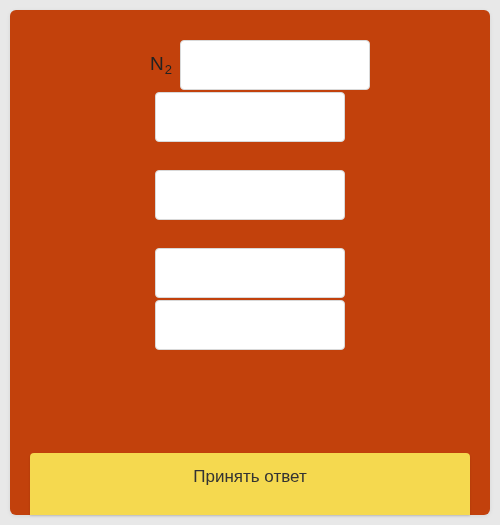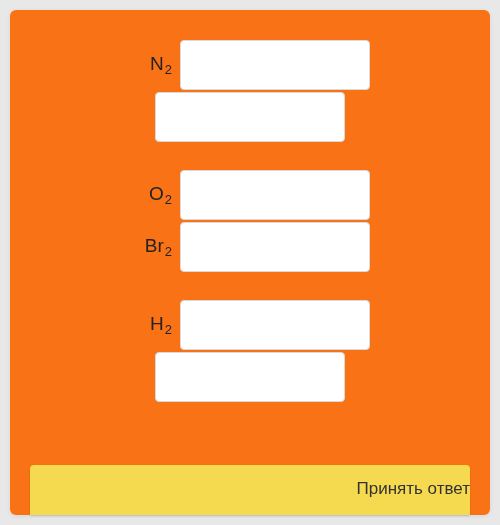--- a/index.html
+++ b/index.html
@@ -5,21 +5,21 @@
   * { box-sizing: border-box; margin: 0; padding: 0; }
   body {
     background: #e8e8e8;
     font-family: Arial, Helvetica, sans-serif;
     display: flex;
     justify-content: center;
     padding: 10px;
   }
   .page {
     width: 480px;
-    background: #f97316;
+    background: #c2410c;
     border-radius: 6px;
     padding: 30px 20px 0 20px;
     min-height: 505px;
     position: relative;
     box-shadow: 0 1px 4px rgba(0,0,0,0.08);
   }
   .group {
     margin-bottom: 28px;
   }
   .row {
@@ -49,31 +49,31 @@
     background: #fff;
     font-size: 16px;
     padding: 0 10px;
     outline: none;
   }
   .submit {
     position: absolute;
     left: 20px;
     right: 20px;
     bottom: 0;
-    height: 50px;
+    height: 62px;
     background: #f5d94f;
     border: none;
     border-radius: 4px 4px 0 0;
     font-size: 17px;
     color: #333;
     cursor: pointer;
     box-shadow: 0 1px 2px rgba(0,0,0,0.15);
     display: flex;
     align-items: flex-start;
-    justify-content: flex-end;
+    justify-content: center;
     padding-top: 14px;
   }
   .pairs-area {
     padding-bottom: 60px;
   }
 </style>
 </head>
 <body>
 
 <div class="page">
@@ -86,38 +86,26 @@
         </div>
         <input class="field" type="text" value="" style="">
       </div>
       <div class="row">
         <input class="field" type="text" value="" style="">
       </div>
     </div>
 
     <div class="group">
       <div class="row">
-        <div class="label">
-          <span>O</span><sub>2</sub>
-        </div>
-        <input class="field" type="text" value="" style="">
-      </div>
-      <div class="row">
-        <div class="label">
-          <span>Br</span><sub>2</sub>
-        </div>
         <input class="field" type="text" value="" style="">
       </div>
     </div>
 
     <div class="group">
       <div class="row">
-        <div class="label">
-          <span>H</span><sub>2</sub>
-        </div>
         <input class="field" type="text" value="" style="">
       </div>
       <div class="row">
         <input class="field" type="text" value="" style="">
       </div>
     </div>
 
   </div>
 
   <button class="submit">

